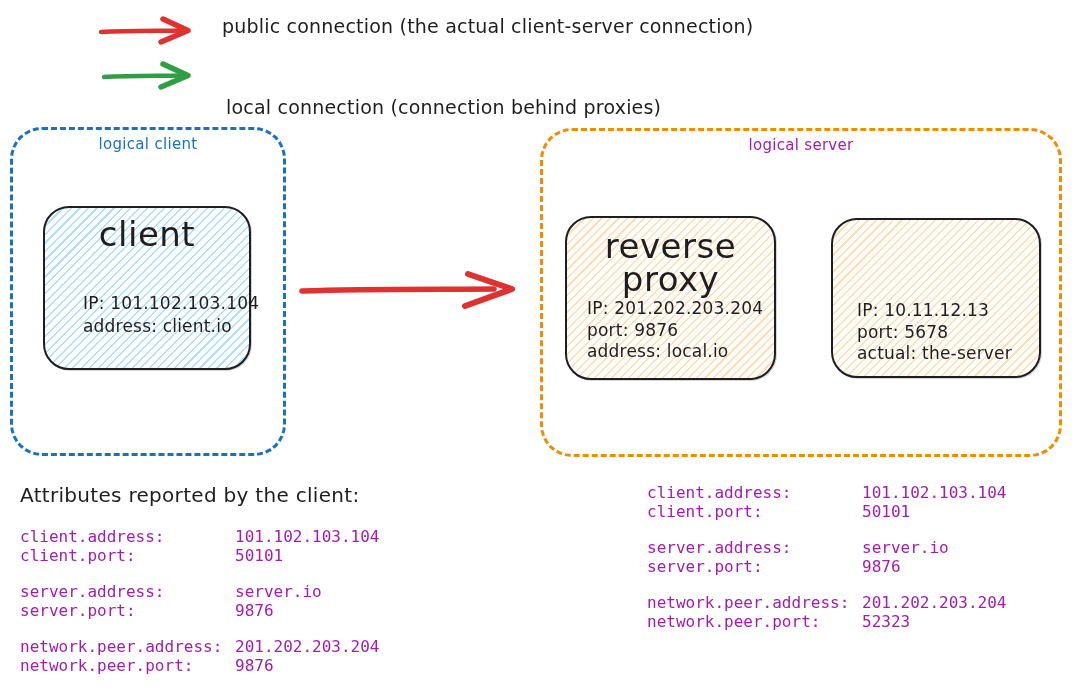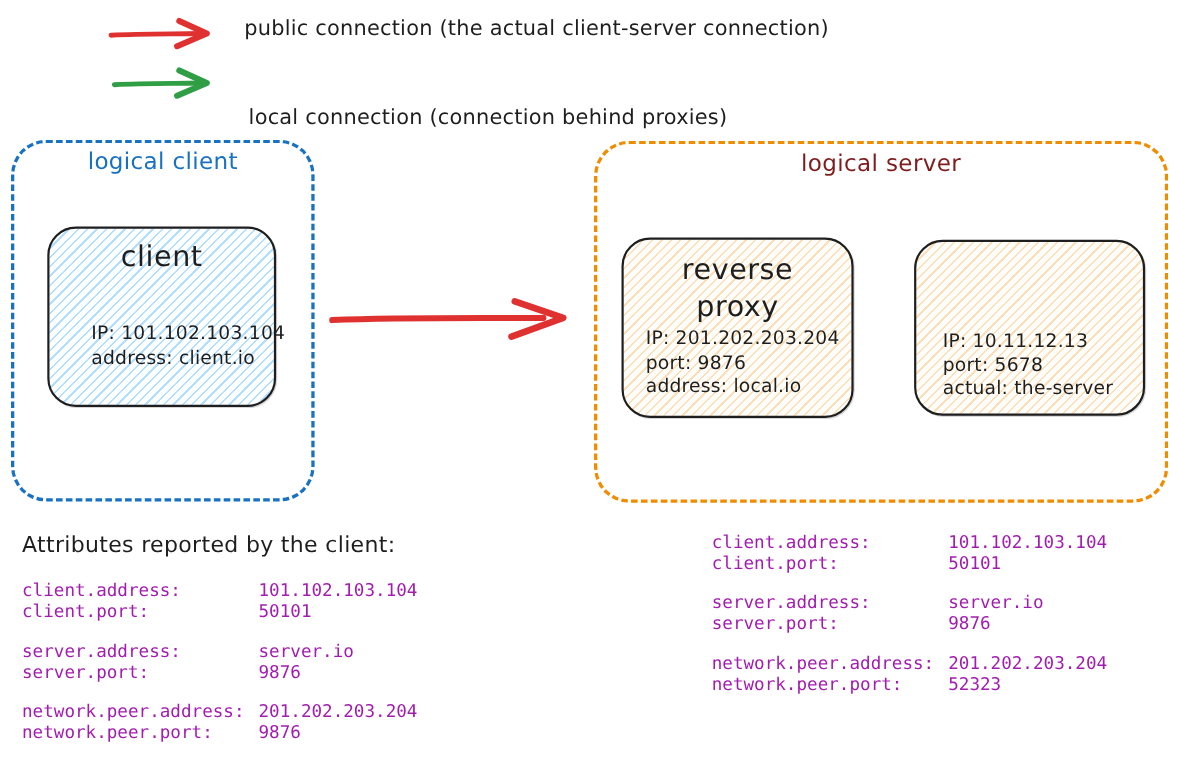--- a/index.html
+++ b/index.html
@@ -30,25 +30,25 @@
     border: 3px dashed;
     border-radius: 32px;
     box-sizing: border-box;
   }
   .group-box.blue   { border-color: #1971c2; left: 10px;  top: 127px; width: 276px; height: 329px; }
   .group-box.orange { border-color: #f08c00; left: 540px; top: 128px; width: 522px; height: 329px; }
   .group-label {
     position: absolute;
     top: 5px; left: 0; right: 0;
     text-align: center;
-    font-size: 21px;
+    font-size: 15px;
     letter-spacing: 0.3px;
   }
   .group-box.blue   .group-label { color: #1971c2; }
-  .group-box.orange .group-label { color: #7f1d1d; }
+  .group-box.orange .group-label { color: #a21caf; }
 
   
   .node {
     position: absolute;
     border: 2px solid #1e1e1e;
     border-radius: 26px;
     box-sizing: border-box;
     box-shadow: 1px 1px 0 rgba(30,30,30,0.18);
   }
   .node.blue-fill {
@@ -60,21 +60,21 @@
   .node.orange-fill {
     background-color: #fffdf9;
     background-image: repeating-linear-gradient(135deg,
       rgba(250,216,170,0.8) 0px, rgba(250,216,170,0.8) 1.5px,
       rgba(255,255,255,0) 1.5px, rgba(255,255,255,0) 6px);
   }
   .node-title {
     position: absolute;
     left: 0; right: 0;
     text-align: center;
-    font-size: 26px;
+    font-size: 34px;
     line-height: 33px;
     padding: 0 18px;
     letter-spacing: 0.5px;
   }
   .node-info {
     position: absolute;
     font-size: 17px;
     line-height: 23px;
     white-space: nowrap;
     letter-spacing: 0.2px;

